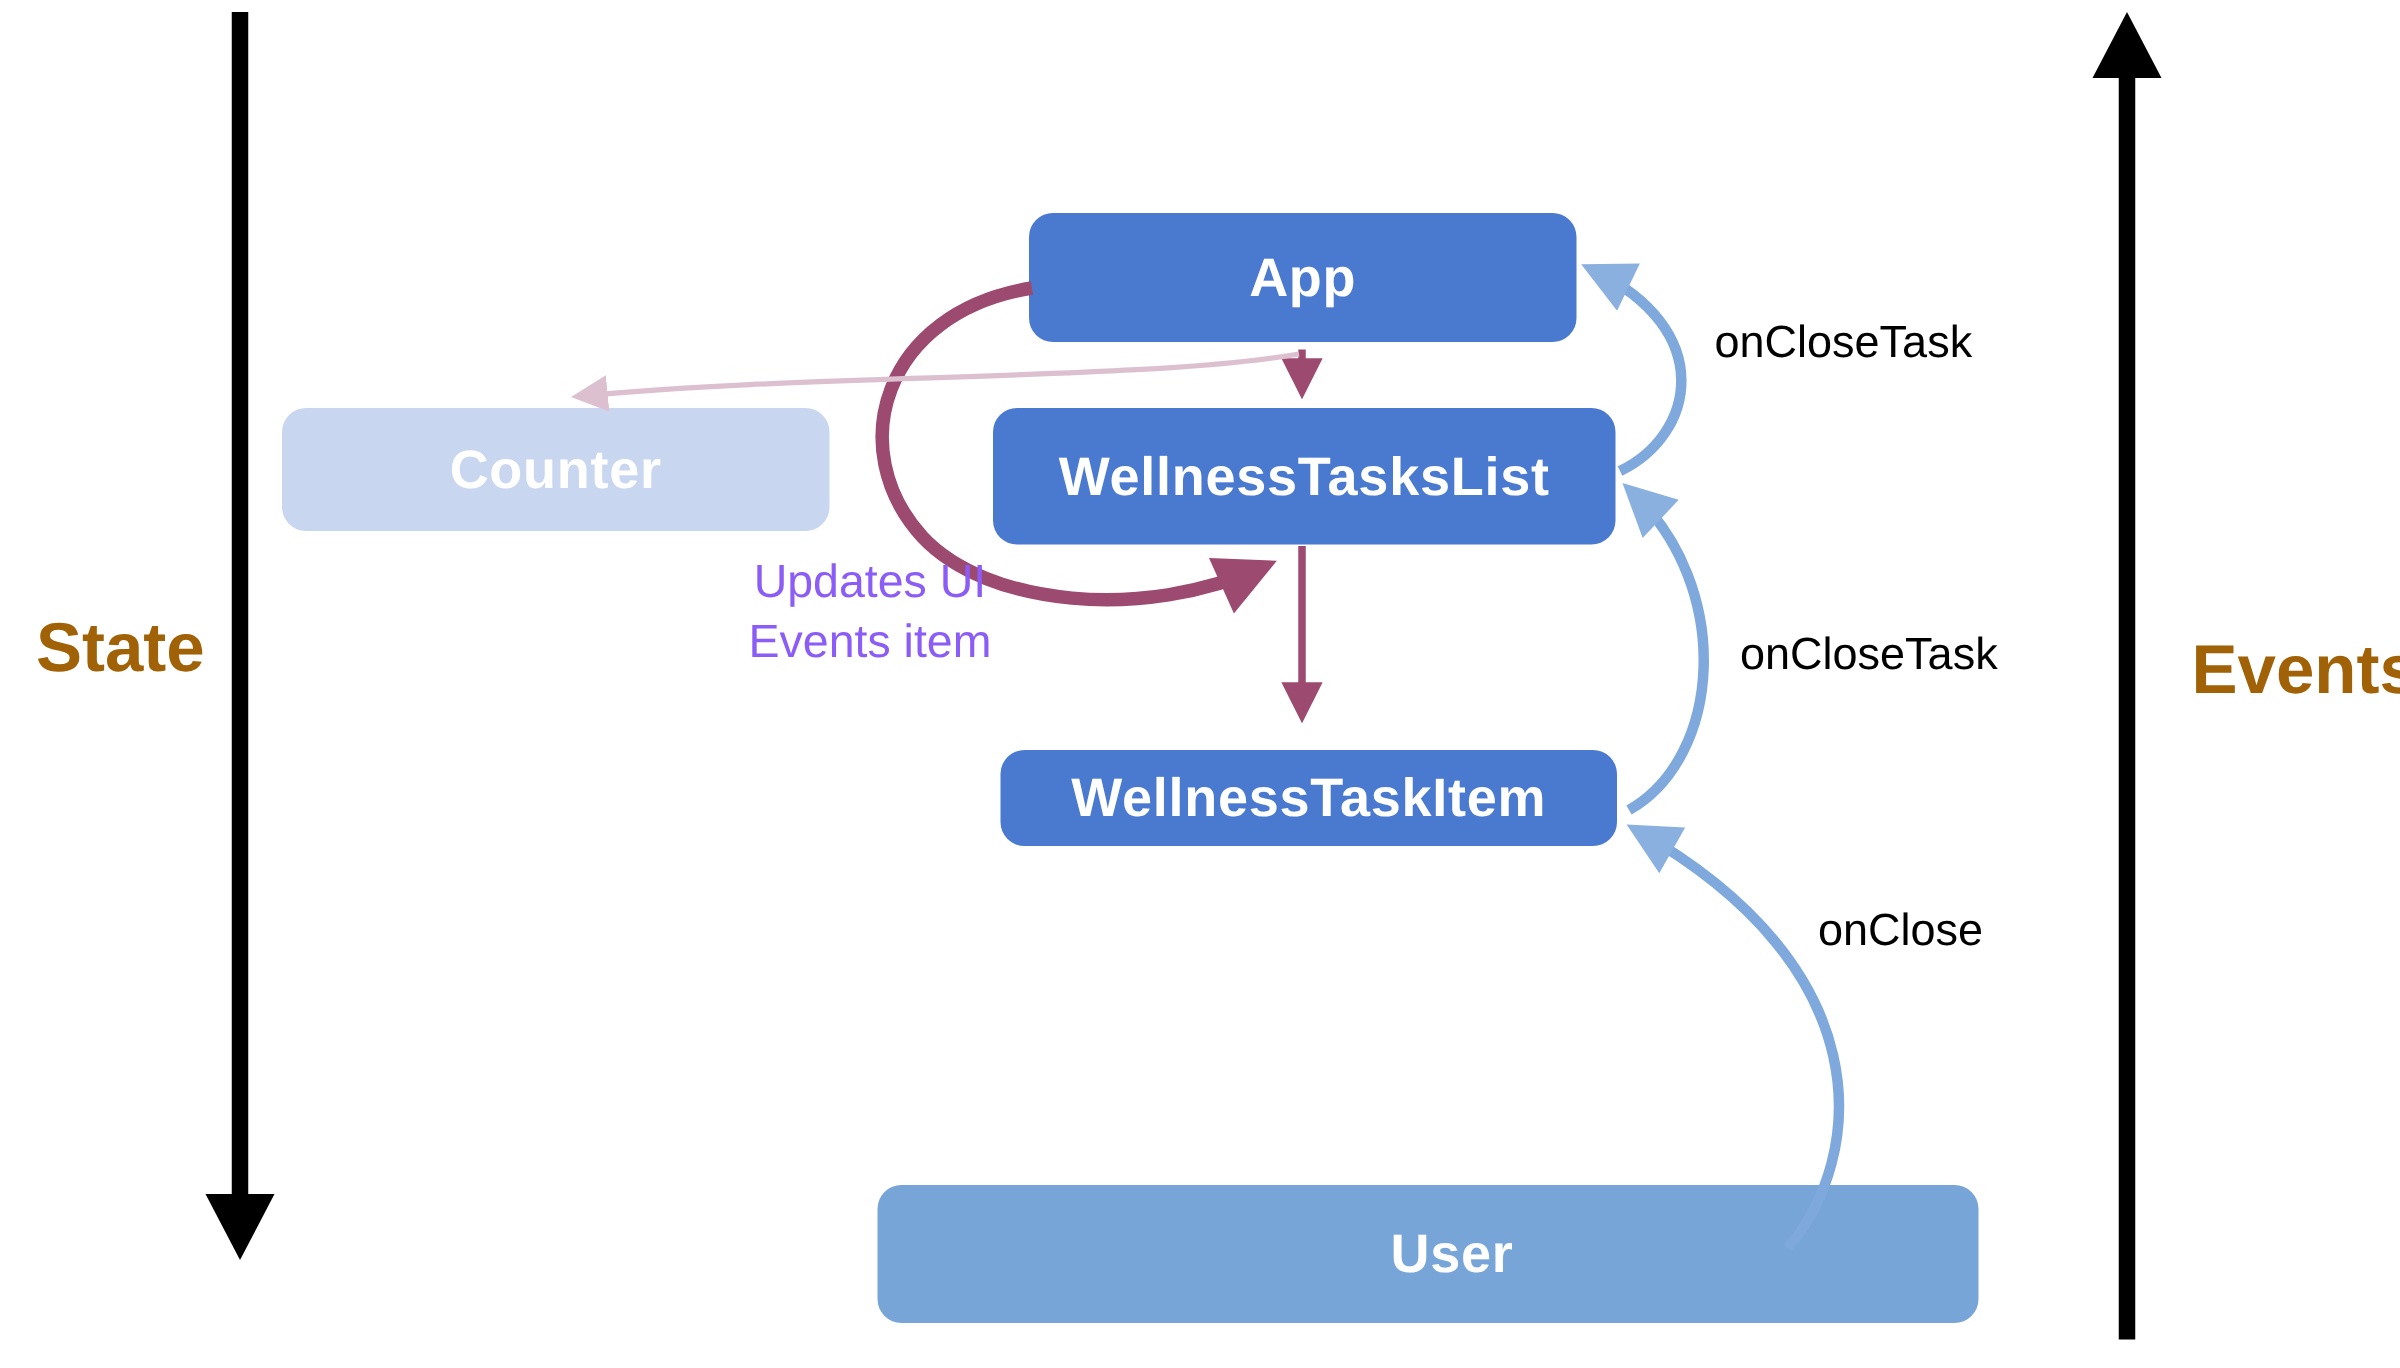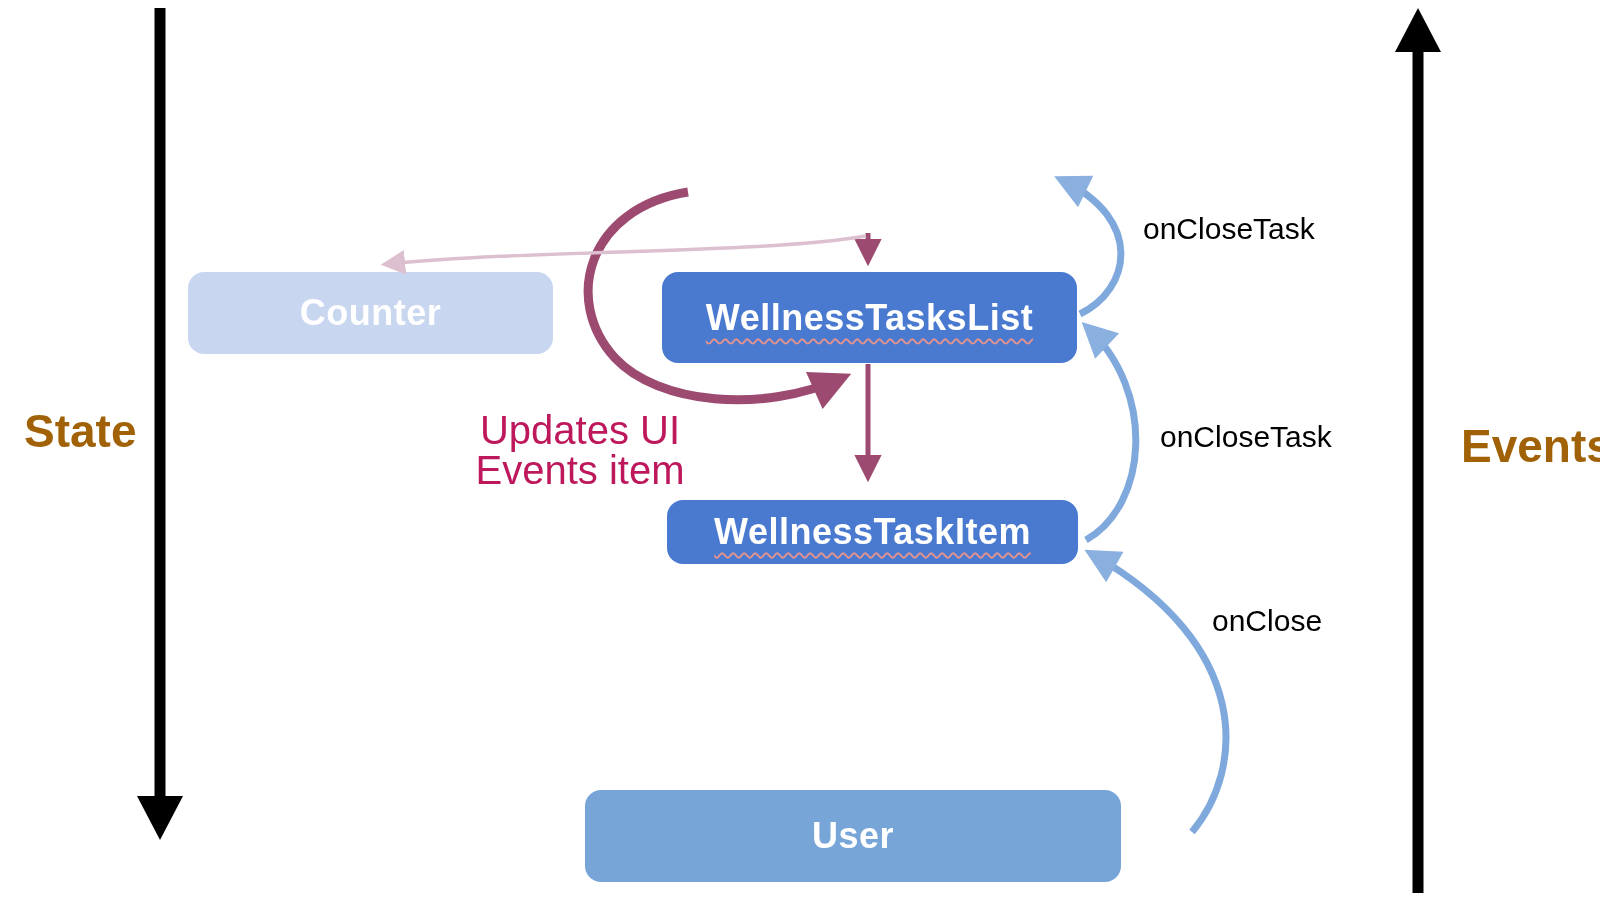--- a/index.html
+++ b/index.html
@@ -30,23 +30,22 @@
     z-index: 2;
     letter-spacing: 0.5px;
   }
   .box-blue   { background: #4a79d0; }
   .box-user   { background: #77a5d8; }
   .box-faded  { background: #c9d6f0; }
   .box-app    { left: 686px; top: 142px; width: 365px; height: 86px; }
   .box-counter{ left: 188px; top: 272px; width: 365px; height: 82px; }
   .box-list   { left: 662px; top: 272px; width: 415px; height: 91px; }
   .box-item   { left: 667px; top: 500px; width: 411px; height: 64px; }
-  .box-userbx { left: 585px; top: 790px; width: 536px; height: 92px; }
+  .box-userbx { left: 585px; top: 790px; width: 702px; height: 92px; padding-left: 32px; }
   .wavy {
-    text-decoration: underline;
     text-decoration-style: wavy;
     text-decoration-color: #e6938d;
     text-decoration-thickness: 2px;
     text-underline-offset: 8px;
   }
   .axis-label {
     position: absolute;
     color: #a16207;
     font-weight: bold;
     font-size: 46px;
@@ -59,39 +58,42 @@
     color: #000000;
     font-size: 30px;
     z-index: 4;
     white-space: nowrap;
   }
   .lbl-oct1    { left: 1143px; top: 212px; }
   .lbl-oct2    { left: 1160px; top: 420px; }
   .lbl-onclose { left: 1212px; top: 604px; text-align: right; }
   .note {
     position: absolute;
-    left: 455px; top: 410px;
+    left: 455px; top: 368px;
     width: 250px;
     text-align: center;
-    color: #be185d;
-    font-size: 40px;
+    color: #8b5cf6;
+    font-size: 31px;
     line-height: 40px;
     z-index: 4;
     white-space: nowrap;
   }
 </style>
 </head>
 <body>
 
 <div class="canvas">
 
   <div class="axis-label axis-state">State</div>
 
   <div class="axis-label axis-events">Events</div>
 
+  <div class="box box-blue box-app">
+    <span>App</span>
+  </div>
 
   <div class="box box-faded box-counter">
     <span>Counter</span>
   </div>
 
   <div class="box box-blue box-list">
     <span class="wavy">WellnessTasksList</span>
   </div>
 
   <div class="box box-blue box-item">

